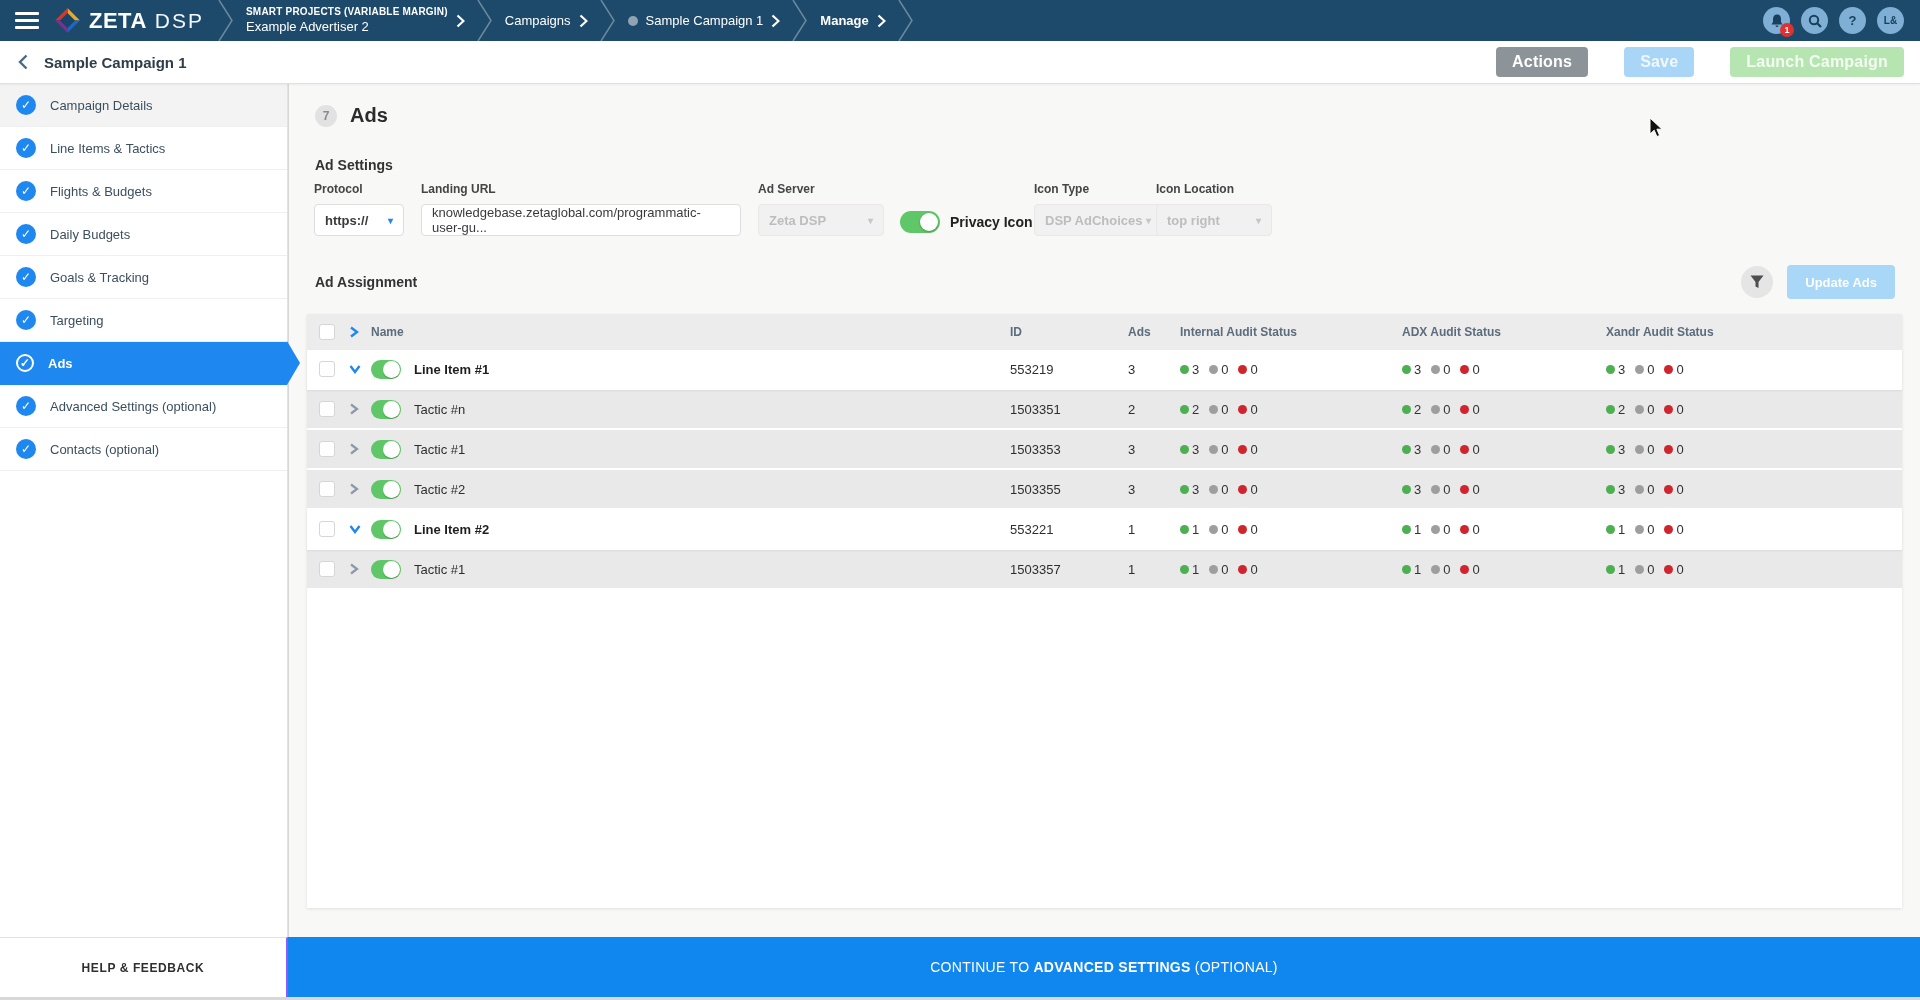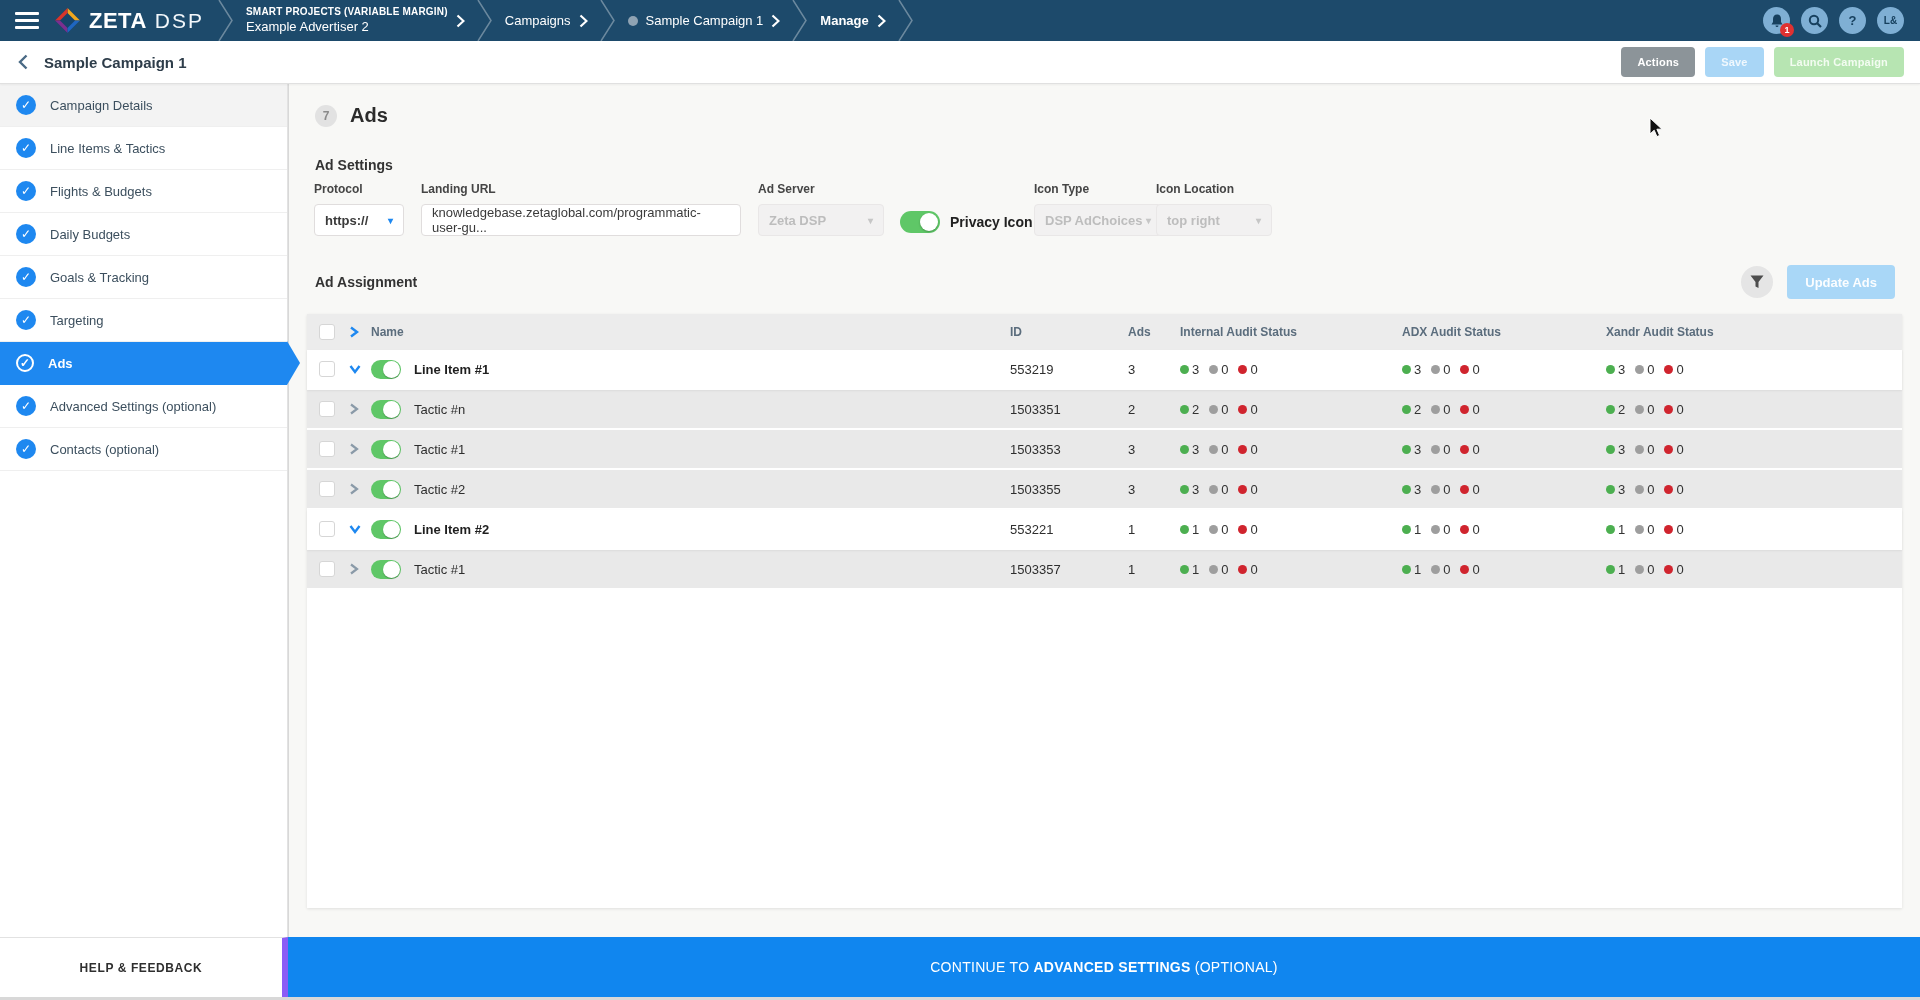--- a/index.html
+++ b/index.html
@@ -44,41 +44,41 @@
   }
   
   .page-header {
     position:absolute; top:41px; left:0; right:0; height:43px; background:#fff;
     border-bottom:1px solid #e0e0e0; box-shadow:0 1px 2px rgba(0,0,0,.05);
     display:flex; align-items:center; z-index:15;
   }
   .back-btn { margin-left:18px; display:flex; align-items:center; cursor:pointer; }
   .page-title { font-size:15px; font-weight:bold; color:#2e3d4a; margin-left:16px; }
   .header-buttons { margin-left:auto; margin-right:16px; display:flex; gap:10px; }
-  .btn { height:30px; border:none; border-radius:4px; font-family:inherit; font-size:11px; font-weight:bold;
-         color:#fff; display:flex; align-items:center; padding:0 16px; cursor:pointer; letter-spacing:0.2px; }
+  .btn { height:30px; border:none; border-radius:4px; font-family:inherit; font-size:16px; font-weight:bold;
+         color:#fff; display:flex; align-items:center; padding:0 16px; cursor:pointer; letter-spacing:0.2px;margin-left:26px; }
   .btn-actions { background:#8c9499; }
   .btn-save { background:#a9d6f6; color:#f0f8fe; }
   .btn-launch { background:#b7e5b2; color:#f3fcf1; }
   
   .sidebar { position:absolute; top:84px; left:0; width:288px; bottom:63px; background:#fff; border-right:1px solid #e2e2e2; z-index:10; }
   .side-item { height:43px; display:flex; align-items:center; padding-left:16px;
                border-bottom:1px solid #efefef; font-size:13px; color:#3c4f5e; position:relative; cursor:pointer; }
   .side-item.first { background:#f3f3f3; }
   .check { flex:0 0 auto; width:20px; height:20px; border-radius:50%; background:#1e88f0; color:#fff;
            display:flex; align-items:center; justify-content:center; font-size:12px; margin-right:14px; }
   .side-item.active { background:#1e88f0; color:#fff; font-weight:bold; border-bottom-color:#1e88f0; }
   .side-item.active .check { background:transparent; border:2px solid #fff; width:18px; height:18px; }
   .side-item.active::after {
     content:""; position:absolute; right:-13px; top:50%; transform:translateY(-50%);
     border-top:22px solid transparent; border-bottom:22px solid transparent; border-left:13px solid #1e88f0;
   }
   .help-feedback {
     position:absolute; left:0; bottom:3px; width:288px; height:60px; background:#fff;
-    border-top:1px solid #e2e2e2; border-right:6px solid #8b5cf6;
+    border-top:1px solid #e2e2e2; border-right:2px solid #8b5cf6;
     display:flex; align-items:center; justify-content:center;
     font-size:12px; font-weight:bold; color:#2f2f2f; letter-spacing:0.6px; cursor:pointer; z-index:11;
   }
   
   .content { position:absolute; left:289px; right:0; top:84px; bottom:63px; background:#f8f8f6; overflow:hidden; }
   .step-row { display:flex; align-items:center; gap:13px; margin:20px 0 0 26px; }
   .step-circle { width:22px; height:22px; border-radius:50%; background:#e2e2e2; color:#8a8a8a;
                  font-size:12px; font-weight:bold; display:flex; align-items:center; justify-content:center; }
   .step-title { font-size:20px; font-weight:bold; color:#2b2b2b; }
   .settings-title { margin:30px 0 0 26px; font-size:14px; font-weight:bold; color:#333; }

